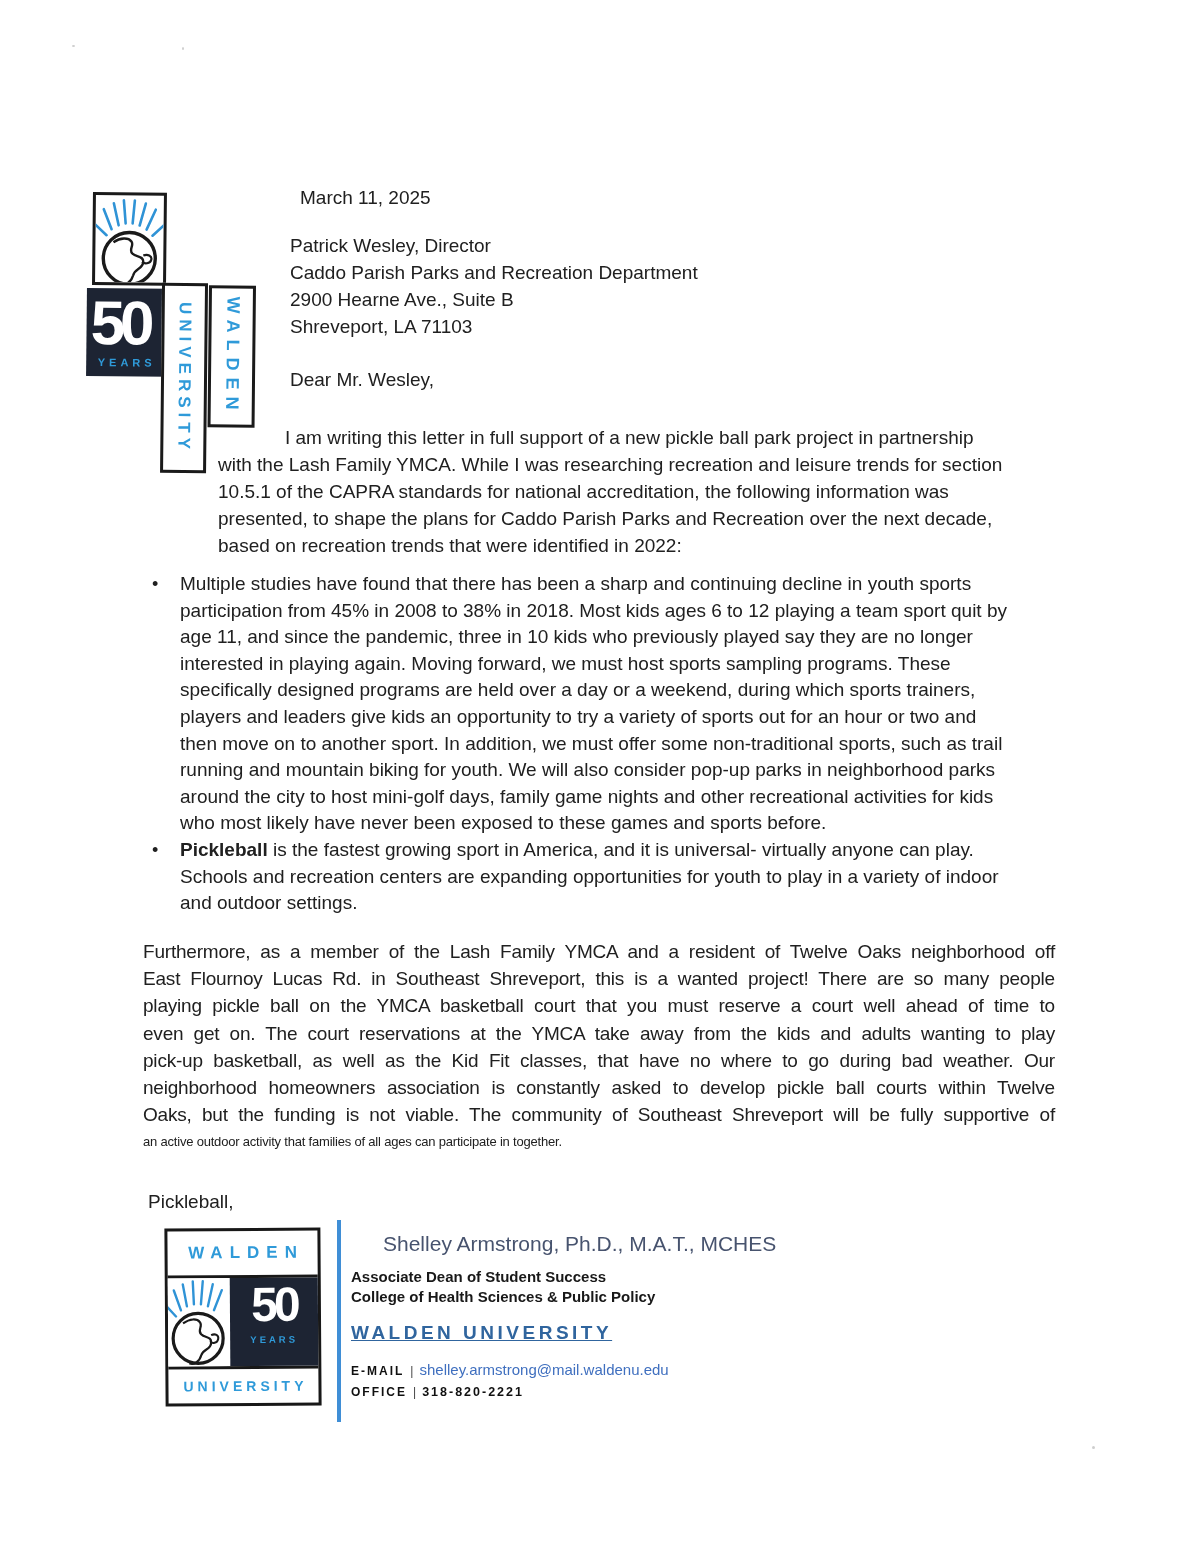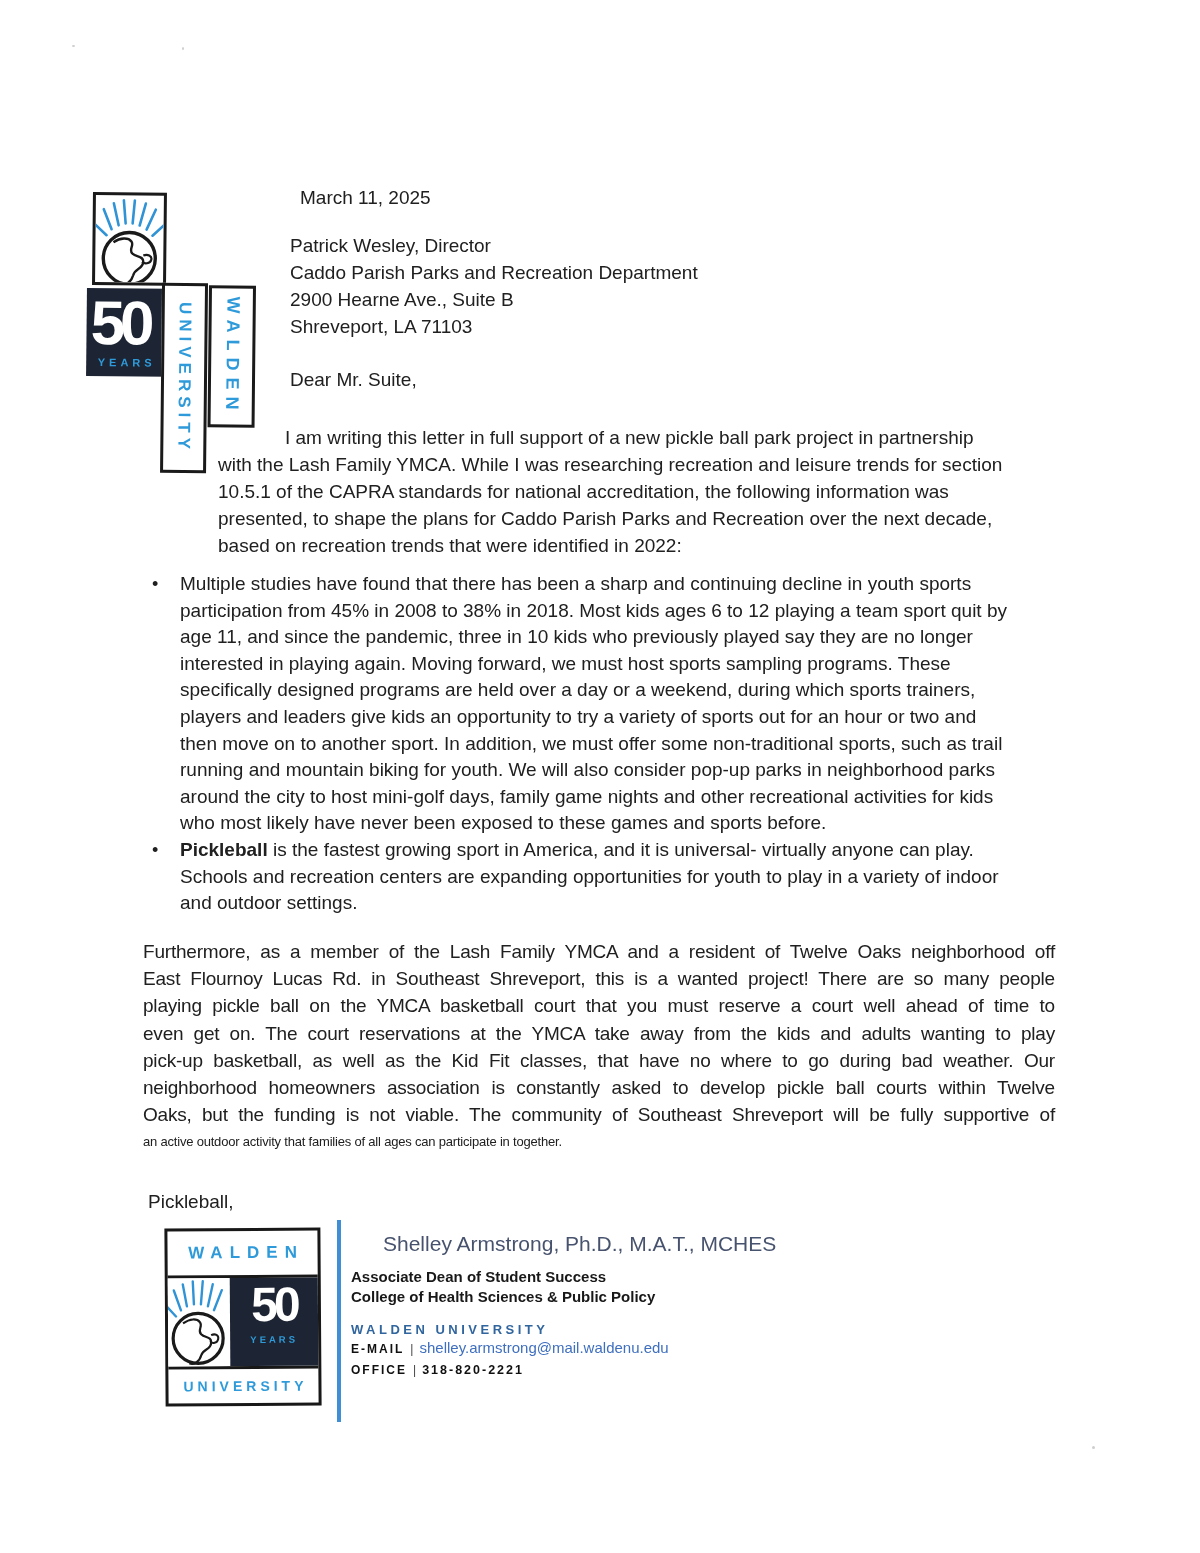--- a/index.html
+++ b/index.html
@@ -52,22 +52,22 @@
   .sig-mid-right{flex:1;background:#1d2433;text-align:center;}
   .sig-fifty{font-weight:bold;color:#fff;font-size:48px;line-height:46px;letter-spacing:-4px;margin-top:4px;}
   .sig-years{color:#2f9ad9;font-size:9.5px;font-weight:bold;letter-spacing:3px;margin-top:6px;}
   .sig-band-bot{height:34px;display:flex;align-items:center;justify-content:center;}
   .sig-band-bot span{color:#2f9ad9;font-size:14px;font-weight:bold;letter-spacing:4px;padding-left:4px;}
   .sig-rule{position:absolute;left:337px;top:1220px;width:4px;height:202px;background:#3f8ed6;}
   .sig-text{position:absolute;left:351px;top:1232px;width:560px;}
   .sig-name{font-size:21px;color:#47536e;margin-left:32px;}
   .sig-title1{font-size:15px;font-weight:bold;color:#181818;margin-top:11px;line-height:20px;}
   .sig-title2{font-size:15px;font-weight:bold;color:#181818;line-height:20px;}
-  .sig-org{font-size:13px;font-weight:bold;letter-spacing:3.5px;color:#30659e;margin-top:15px;}
-  .sig-contact{font-size:12px;line-height:21px;}
+  .sig-org{font-size:19px;font-weight:bold;letter-spacing:3.5px;color:#30659e;margin-top:15px;text-decoration:underline;}
+  .sig-contact{margin-top:15px;font-size:12px;line-height:21px;}
   .lab{font-weight:bold;letter-spacing:2px;color:#101010;}
   .sep{color:#444;padding:0 6px;font-weight:normal;}
   .email-val{font-size:15px;color:#3f6fbf;letter-spacing:0;}
   .office-val{font-weight:bold;letter-spacing:2px;color:#101010;font-size:12.5px;}
 </style>
 </head>
 <body>
 
 <div class="page">
 
@@ -107,21 +107,21 @@
 
   <div class="abs txt date">March 11, 2025</div>
 
   <div class="abs txt recipient">
     <div>Patrick Wesley, Director</div>
     <div>Caddo Parish Parks and Recreation Department</div>
     <div>2900 Hearne Ave., Suite B</div>
     <div>Shreveport, LA 71103</div>
   </div>
 
-  <div class="abs txt salutation">Dear Mr. Suite,</div>
+  <div class="abs txt salutation">Dear Mr. Wesley,</div>
 
   <div class="abs txt intro">I am writing this letter in full support of a new pickle ball park project in partnership
 with the Lash Family YMCA. While I was researching recreation and leisure trends for section
 10.5.1 of the CAPRA standards for national accreditation, the following information was
 presented, to shape the plans for Caddo Parish Parks and Recreation over the next decade,
 based on recreation trends that were identified in 2022:</div>
 
   <div class="abs bullets">
     <div class="bullet-row">
       <div class="bullet-marker">•</div>

